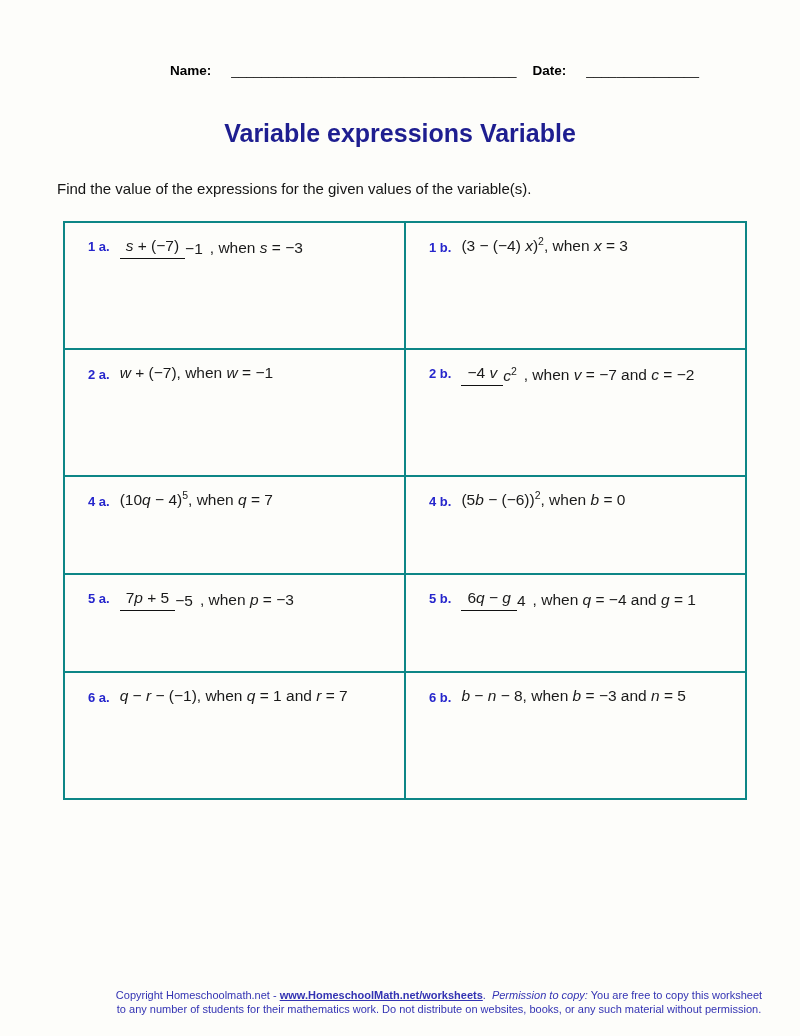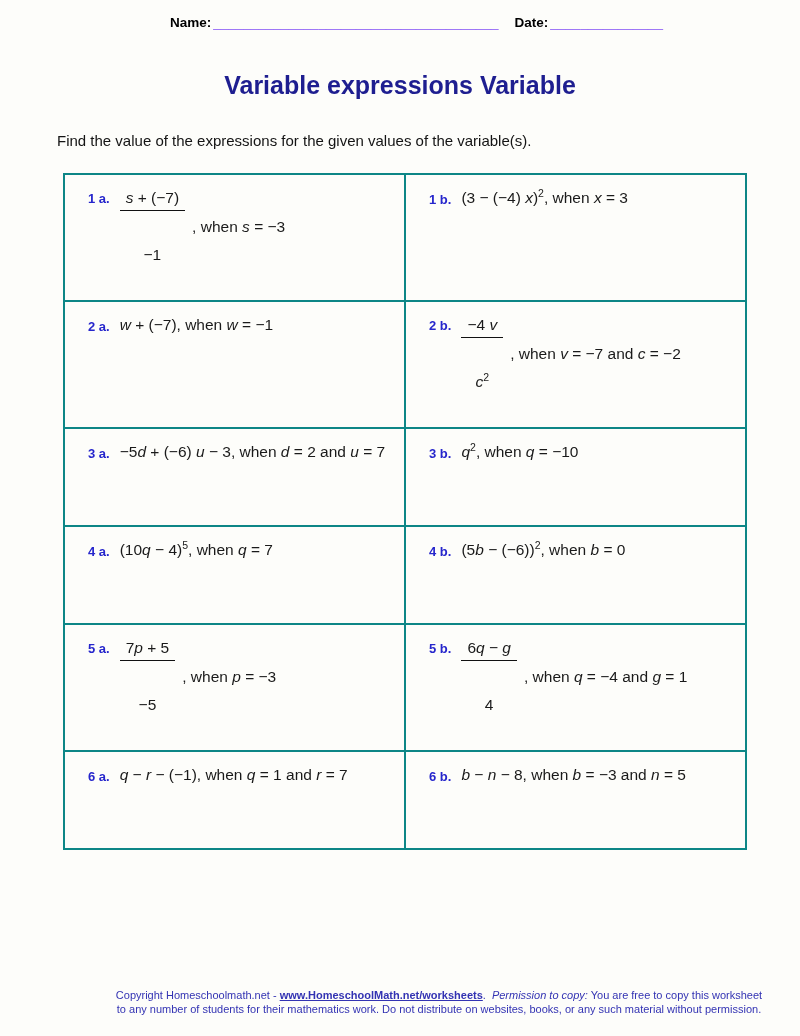--- a/index.html
+++ b/index.html
@@ -20,26 +20,26 @@
   }
   
   .head-row{
     padding:15px 0 0 170px;
     display:flex;
     align-items:baseline;
     font-size:13.5px;
   }
   .head-label{font-weight:bold;color:#000;}
   .blank-line{
-    color:#8b5cf6;
+    color:#000000;
     letter-spacing:0;
-    margin-left:2px;
+    margin-left:20px;
     white-space:nowrap;
   }
-  .date-label{margin-left:16px;}
+  .date-label{margin-left:16px;margin-top:48px;}
   
   .page-title{
     margin-top:41px;
     text-align:center;
     font-size:25px;
     font-weight:bold;
     color:var(--title-color);
   }
   
   .instruction{
@@ -81,24 +81,23 @@
   .expr{
     font-size:15.5px;
     color:#1a1a1a;
     line-height:1.25;
   }
   .expr i{font-style:italic;}
   .expr sup{font-size:10.5px;vertical-align:super;line-height:0;}
   .frac-wrap{display:inline-flex;align-items:center;}
   .frac{
     display:inline-flex;
-    flex-direction:column;
+    flex-direction:row;
     align-items:center;
     text-align:center;
-    gap:32px;
   }
   .frac .num{
     border-bottom:1.5px solid #111;
     padding:0 6px 3px 6px;
   }
   .frac .den{padding-top:2px;}
   .frac-suffix{margin-left:7px;}
   
   .footer{
     position:absolute;
@@ -175,34 +174,20 @@
                   <span class="den"><i>c</i><sup>2</sup></span>
                 </span>
                 <span class="frac-suffix">, when <i>v</i> = −7 and <i>c</i> = −2</span>
               </span></span>
           </div>
         </td>
       </tr>
       <tr>
         <td>
           <div class="cell-inner">
-            <span class="plabel">3 a.</span>
-            <span class="expr">−5<i>d</i> + (−6) <i>u</i> − 3, when <i>d</i> = 2 and <i>u</i> = 7</span>
-          </div>
-        </td>
-        <td>
-          <div class="cell-inner">
-            <span class="plabel">3 b.</span>
-            <span class="expr"><i>q</i><sup>2</sup>, when <i>q</i> = −10</span>
-          </div>
-        </td>
-      </tr>
-      <tr>
-        <td>
-          <div class="cell-inner">
             <span class="plabel">4 a.</span>
             <span class="expr">(10<i>q</i> − 4)<sup>5</sup>, when <i>q</i> = 7</span>
           </div>
         </td>
         <td>
           <div class="cell-inner">
             <span class="plabel">4 b.</span>
             <span class="expr">(5<i>b</i> − (−6))<sup>2</sup>, when <i>b</i> = 0</span>
           </div>
         </td>

